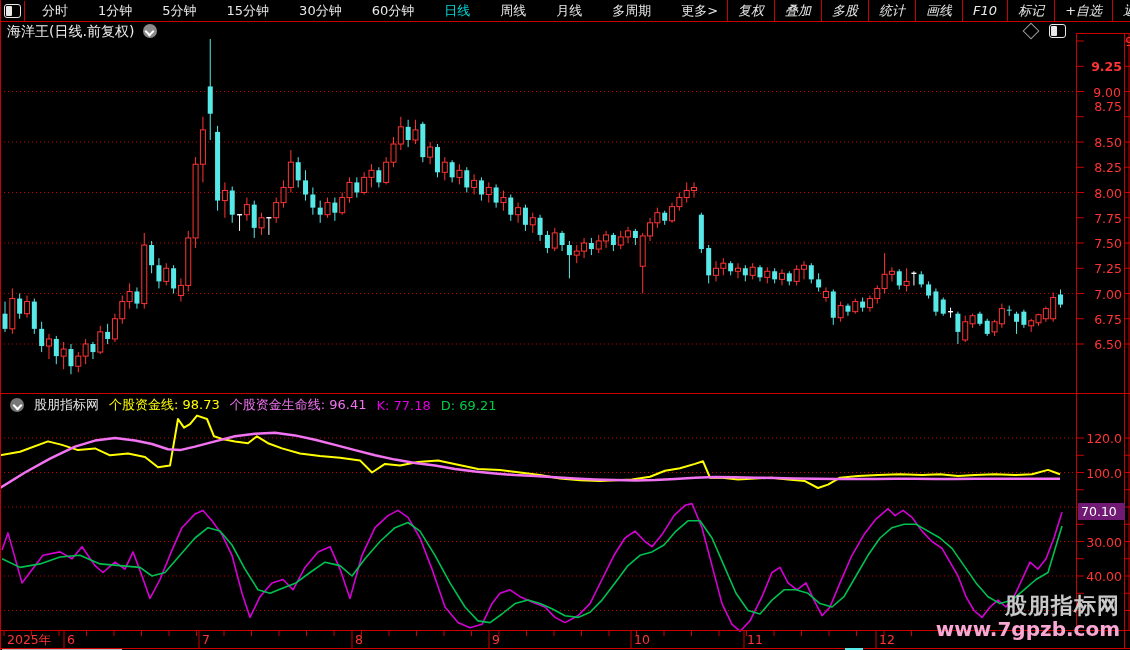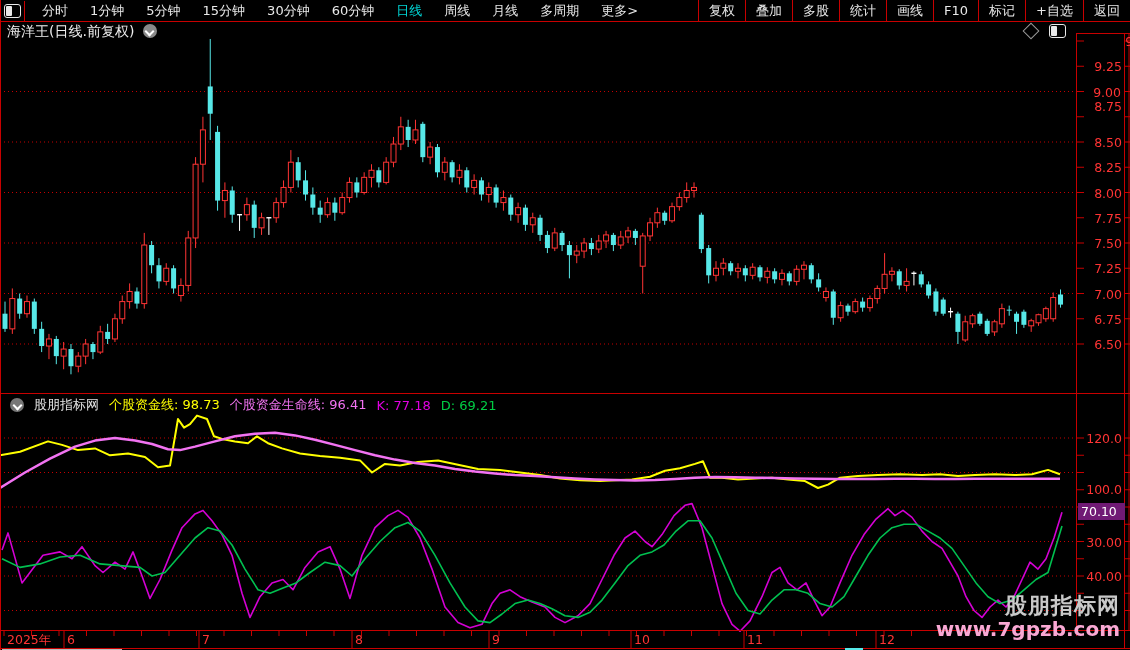--- a/index.html
+++ b/index.html
@@ -5,25 +5,25 @@
   html,body{margin:0;padding:0;background:#000;}
   #app{position:relative;width:1130px;height:650px;background:#000;overflow:hidden;
        font-family:"DejaVu Sans",sans-serif;}
   
   #toolbar{position:absolute;left:0;top:0;width:1130px;height:21px;
            border-bottom:1px solid #c80000;display:flex;align-items:center;}
   #tb-icon{width:24px;height:20px;border-right:1px solid #c80000;display:flex;
            align-items:center;justify-content:center;flex:0 0 auto;}
   .panes-glyph{width:15px;height:12px;border:1.5px solid #e8e8e8;border-radius:3px;position:relative;}
   .panes-glyph::after{content:"";position:absolute;left:1px;top:1px;bottom:1px;width:6px;background:#e8e8e8;border-radius:1px;}
-  #tb-left{display:flex;align-items:center;gap:4px;padding-left:8px;flex:1 1 auto;}
+  #tb-left{display:flex;align-items:center;gap:12px;padding-left:8px;flex:1 1 auto;}
   .tb-item{color:#e8e8e8;font-size:13px;padding:0 9px;white-space:nowrap;cursor:default;}
   .tb-item.active{color:#00d8d8;}
   #tb-right{display:flex;align-items:center;height:21px;}
-  #tb-right .tb-item{border-left:1px solid #c80000;height:21px;line-height:21px;padding:0 10px;}
+  #tb-right .tb-item{border-left:1px solid #c80000;height:21px;line-height:21px;padding:0 10px;font-style:italic;}
   
   #titlebar{position:absolute;left:0;top:22px;width:1130px;height:20px;}
   #symbol{position:absolute;left:7px;top:1px;color:#efefef;font-size:14px;}
   .chev-badge{display:inline-block;width:14px;height:14px;border-radius:50%;background:#8a8a8a;
               position:relative;vertical-align:-2px;margin-left:4px;}
   .chev-badge::after{content:"";position:absolute;left:3.5px;top:3.5px;width:5px;height:5px;
               border-right:2px solid #fff;border-bottom:2px solid #fff;transform:rotate(45deg);}
   #title-icons{position:absolute;right:64px;top:2px;display:flex;align-items:center;gap:12px;}
   .diamond{width:10px;height:10px;border:1.5px solid #9a9a9a;transform:rotate(45deg);}
   
@@ -499,21 +499,21 @@
       <span class="chev-badge"></span>
     </div>
     <div id="title-icons">
       <span class="diamond"></span>
       <span class="panes-glyph"></span>
     </div>
   </div>
 
   <div id="price-axis">
       <div class="axis-label" style="left: 1078px; top: 34px; margin-left: 31px;">9.50</div>
-      <div class="axis-label" style="left: 1078px; top: 59.25px;">9.25</div>
+      <div class="axis-label" style="left: 1078px; top: 59.25px; font-weight: bold;">9.25</div>
       <div class="axis-label" style="left: 1060px; top: 84.5px; margin-left: 17px;">9.00</div>
       <div class="axis-label" style="left: 1078px; top: 99px;">8.75</div>
       <div class="axis-label" style="left: 1078px; top: 135px;">8.50</div>
       <div class="axis-label" style="left: 1078px; top: 160.25px;">8.25</div>
       <div class="axis-label" style="left: 1078px; top: 185.5px;">8.00</div>
       <div class="axis-label" style="left: 1078px; top: 210.75px;">7.75</div>
       <div class="axis-label" style="left: 1078px; top: 236px;">7.50</div>
       <div class="axis-label" style="left: 1078px; top: 261.25px;">7.25</div>
       <div class="axis-label" style="left: 1078px; top: 286.5px;">7.00</div>
       <div class="axis-label" style="left: 1078px; top: 311.75px;">6.75</div>
@@ -524,21 +524,21 @@
     <span class="chev-badge" style="background:#777;"></span>
     <span class="src">股朋指标网</span>
   <span style="color: rgb(255, 255, 0);">个股资金线: 98.73</span>
       <span style="color: rgb(242, 115, 242);">个股资金生命线: 96.41</span>
       <span style="color: rgb(224, 0, 224);">K: 77.18</span>
       <span style="color: rgb(0, 204, 68);">D: 69.21</span>
     </div>
 
   <div id="ind-axis">
       <div class="axis-label" style="left: 1078px; top: 431px;">120.0</div>
-      <div class="axis-label" style="left: 1078px; top: 466px; margin-top: 16px;">100.0</div>
+      <div class="axis-label" style="left: 1078px; top: 466px;">100.0</div>
       <div class="axis-label" style="left: 1078px; top: 500px;">80.00</div>
       <div class="axis-label" style="left: 1078px; top: 534.5px;">30.00</div>
       <div class="axis-label" style="left: 1078px; top: 569px;">40.00</div>
     </div>
 
   <div id="val-marker">70.10</div>
 
   <div id="year-label">2025年</div>
   <div id="x-axis">
       <div class="x-label" style="left: 67px; top: 632px;">6</div>

